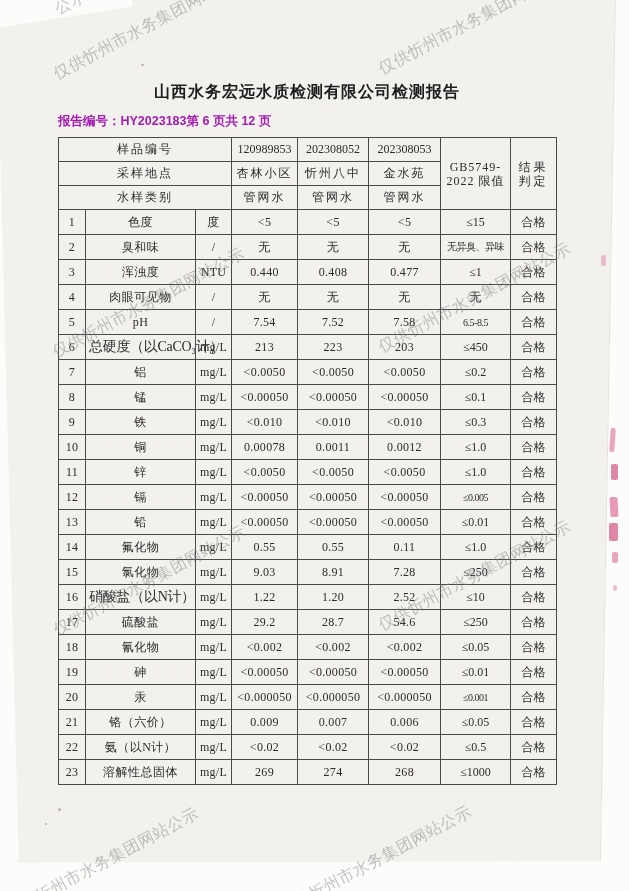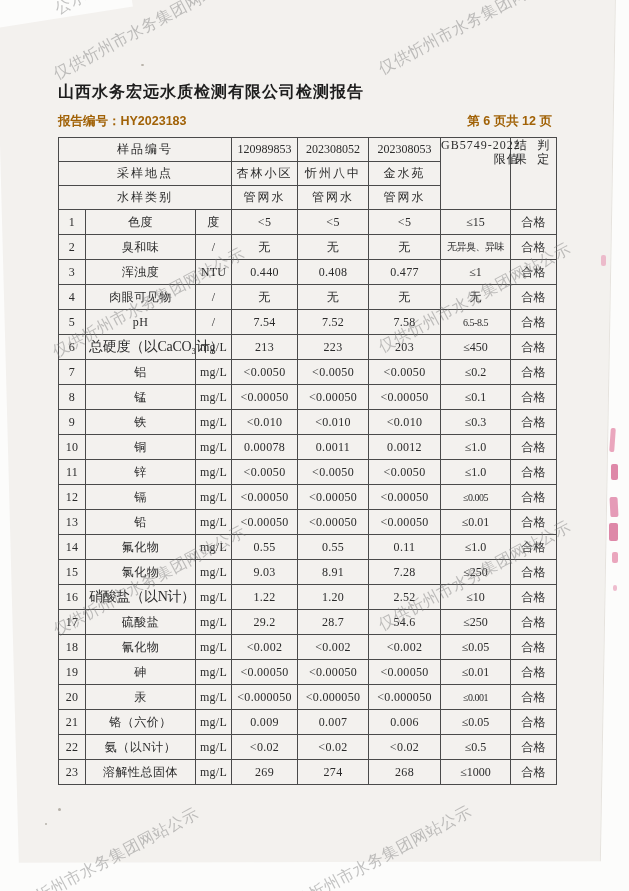--- a/index.html
+++ b/index.html
@@ -25,46 +25,46 @@
     pointer-events:none;
   }
   .wm-a{left:55px;top:67px;}  .wm-b{left:380px;top:62px;}
   .wm-c{left:54px;top:345px;} .wm-d{left:380px;top:340px;}
   .wm-e{left:55px;top:623px;} .wm-f{left:380px;top:618px;}
   .wm-g{left:8px;top:905px;}  .wm-h{left:281px;top:903px;}
   .wm-corner{left:56px;top:2px;}
   
   .doc{position:absolute;left:0;top:0;z-index:2;width:629px;}
   .doc-title{
-    position:absolute;left:58px;top:82px;width:498px;text-align:left;
+    position:absolute;left:58px;top:82px;width:498px;text-align:center;
     font-family:"Liberation Sans","DejaVu Sans",sans-serif;
     font-weight:bold;font-size:16px;letter-spacing:1px;color:#1d1d1d;
   }
   .meta-row{
     position:absolute;left:58px;top:113px;width:494px;
-    display:flex;justify-content:space-between;align-items:baseline;
+    display:flex;align-items:baseline;
     font-family:"Liberation Sans","DejaVu Sans",sans-serif;
-    font-weight:bold;font-size:12.5px;color:#a16207;
+    font-weight:bold;font-size:12.5px;color:#a21caf;
   }
   table.report{
     position:absolute;left:58px;top:137px;width:498px;
     border-collapse:collapse;table-layout:fixed;
   }
   table.report td{
     border:1px solid #4a4a4a;text-align:center;vertical-align:middle;
     font-size:12px;padding:0;color:#2b2b2b;
   }
   thead td{height:23px;letter-spacing:2px;}
   tbody td{height:24px;letter-spacing:0.3px;}
   td.name-cell{text-align:left;padding-left:6px;letter-spacing:0.5px;white-space:nowrap;overflow:visible;margin-top:8px;}
   td.name-cell.tight{font-size:14px;letter-spacing:-0.3px;padding-left:3px;}
   td.limit-cell{font-size:11.5px;letter-spacing:0;}
   td.limit-cell.tight{font-size:10px;letter-spacing:-0.5px;}
   td.merged-head{letter-spacing:1px;}
-  .two-line{display:flex;flex-direction:row;justify-content:flex-start;height:100%;}
+  .two-line{display:flex;flex-direction:column;justify-content:center;height:100%;}
   .two-line span{display:block;line-height:14px;}
   .result-head span{letter-spacing:3px;}
   .pm{position:absolute;z-index:4;border-radius:2px;opacity:0.75;}
   .pm1{left:601px;top:255px;width:5px;height:11px;background:#e9a8bf;}
   .pm2{left:610px;top:428px;width:5px;height:24px;background:#e48aa8;transform:rotate(4deg);}
   .pm3{left:611px;top:464px;width:7px;height:16px;background:#d4628c;}
   .pm4{left:610px;top:497px;width:8px;height:20px;background:#dd7ba0;transform:rotate(-3deg);}
   .pm5{left:609px;top:523px;width:9px;height:18px;background:#d4628c;}
   .pm6{left:612px;top:552px;width:6px;height:11px;background:#e48aa8;}
   .pm7{left:613px;top:585px;width:4px;height:6px;background:#e9a8bf;}

